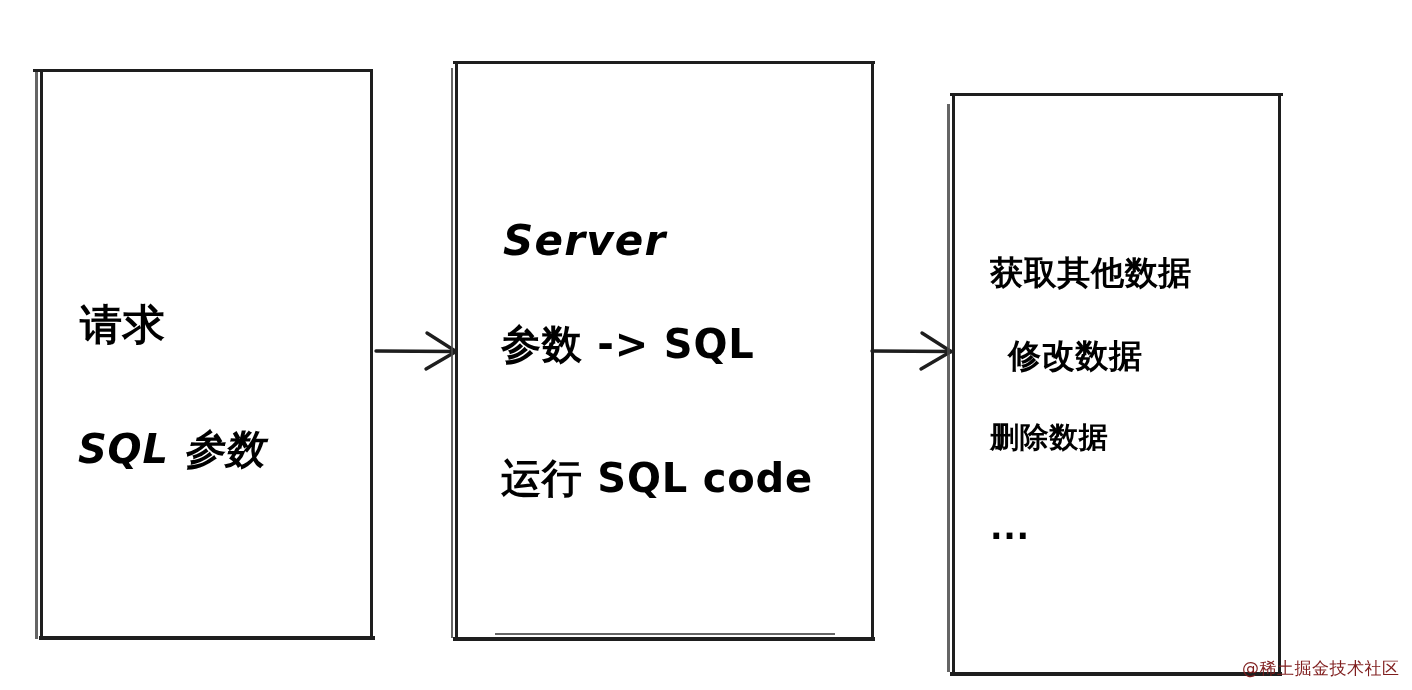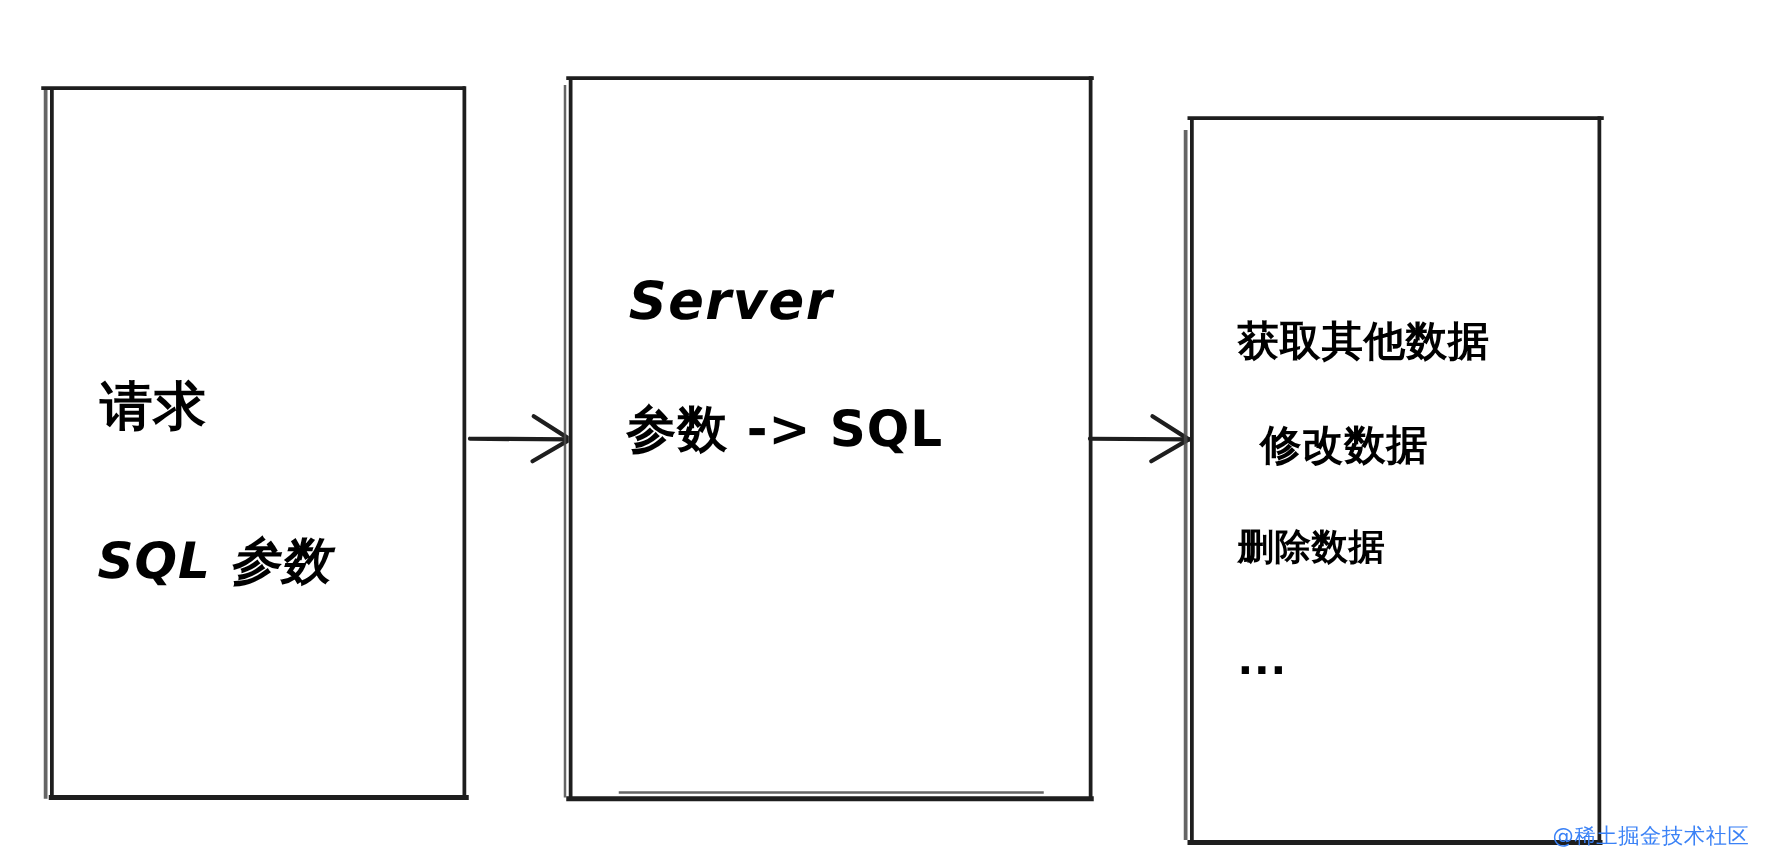--- a/index.html
+++ b/index.html
@@ -60,21 +60,21 @@
 
   
   .arrow {
     position: absolute;
     overflow: visible;
   }
 
   
   #watermark {
     position: absolute;
-    color: #3b82f6;
+    color: #7f1d1d;
     font-family: "DejaVu Sans", "Liberation Sans", sans-serif;
     font-size: 17px;
     letter-spacing: .03em;
     white-space: pre;
     user-select: none;
   }
 </style>
 </head>
 <body>
 
@@ -100,20 +100,21 @@
   <div class="box" style="left:455px; top:64px; width:419px; height:576px;">
     <div class="edge ghost" style="left:-4px; top:4px; width:2px; height:570px;"></div>
     <div class="edge" style="left:0px; top:-2px; width:3px; height:578px;"></div>
     <div class="edge" style="left:-2px; top:-3px; width:422px; height:3px;"></div>
     <div class="edge" style="left:416px; top:-3px; width:3px; height:579px;"></div>
     <div class="edge" style="left:-2px; top:573px; width:422px; height:3.5px;"></div>
     <div class="edge ghost" style="left:40px; top:569px; width:340px; height:2px;"></div>
 
     <div class="tline hand" style="left:48px; top:156px; font-size:42px;">Server</div>
     <div class="tline mixed" style="left:46px; top:260px; font-size:40px;">参数 -&gt; SQL</div>
+    <div class="tline mixed" style="left:46px; top:394px; font-size:40px;">运行 SQL code</div>
   </div>
 
   <svg class="arrow" style="left:872px; top:326px;" width="82" height="52" viewBox="0 0 82 52">
     <path d="M0 25 L79 25.5" stroke="#1e1e1e" stroke-width="3.4" fill="none" stroke-linecap="round"></path>
     <path d="M50 7 L79 25.5" stroke="#1e1e1e" stroke-width="3.4" fill="none" stroke-linecap="round"></path>
     <path d="M49 43 L79 25.5" stroke="#1e1e1e" stroke-width="3.4" fill="none" stroke-linecap="round"></path>
   </svg>
 
   <div class="box" style="left:952px; top:60px; width:329px; height:411px;margin-top:36px;">
     <div class="edge ghost" style="left:-5px; top:8px; width:2.5px; height:568px;"></div>

